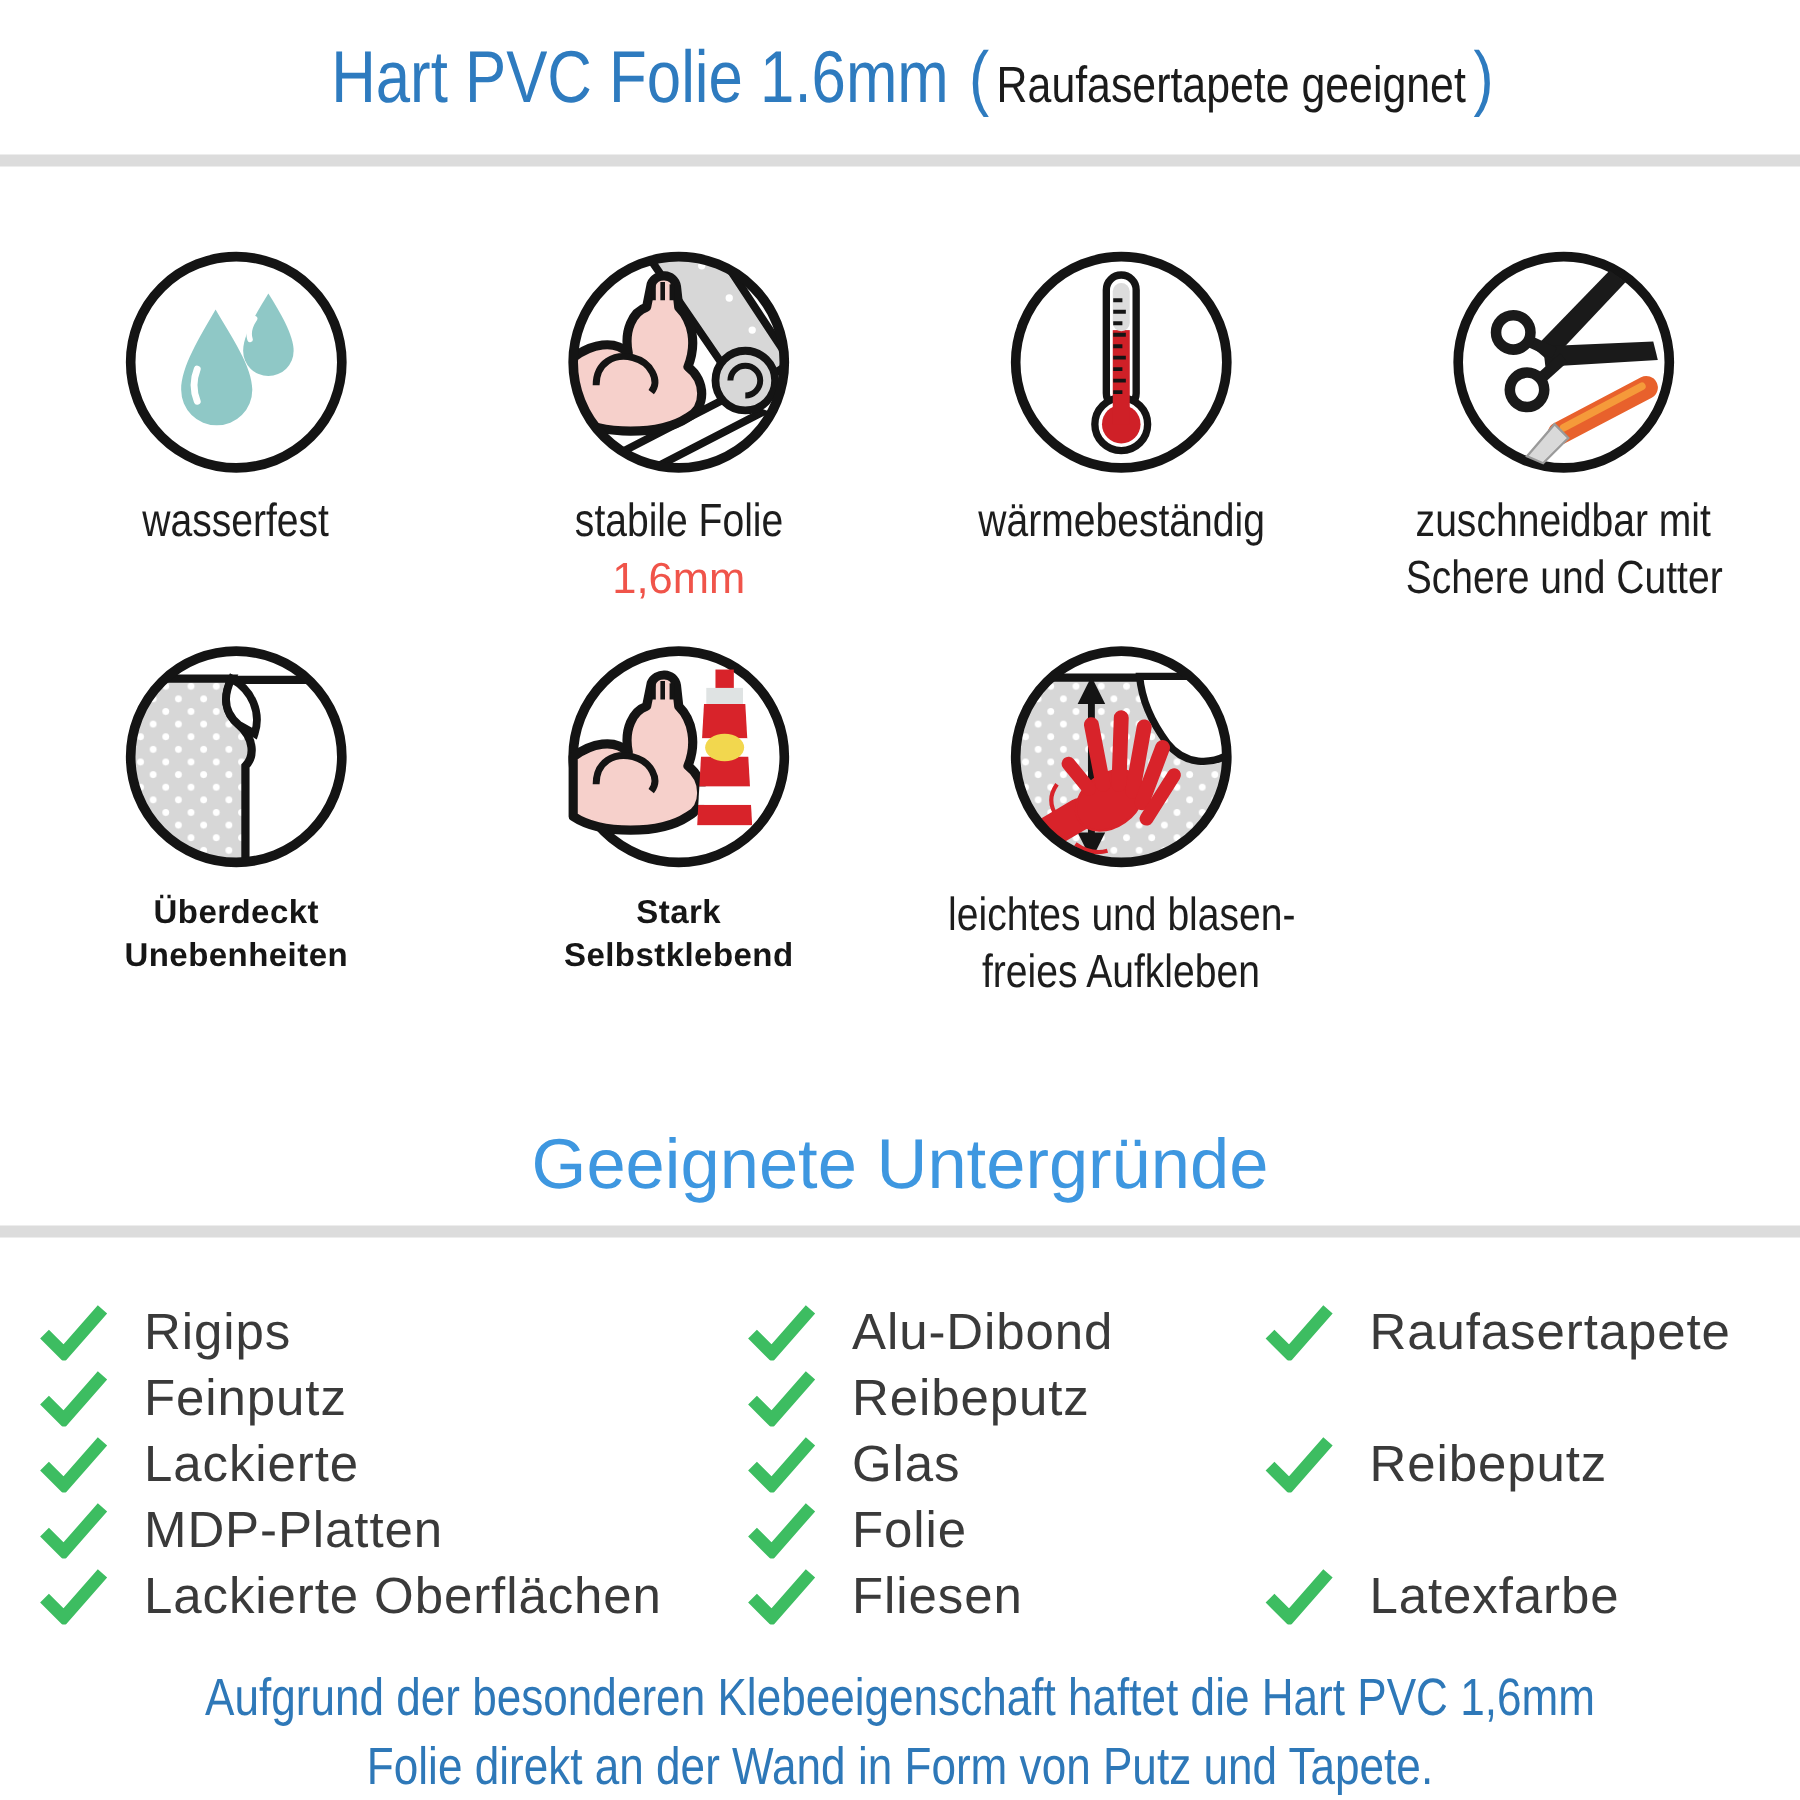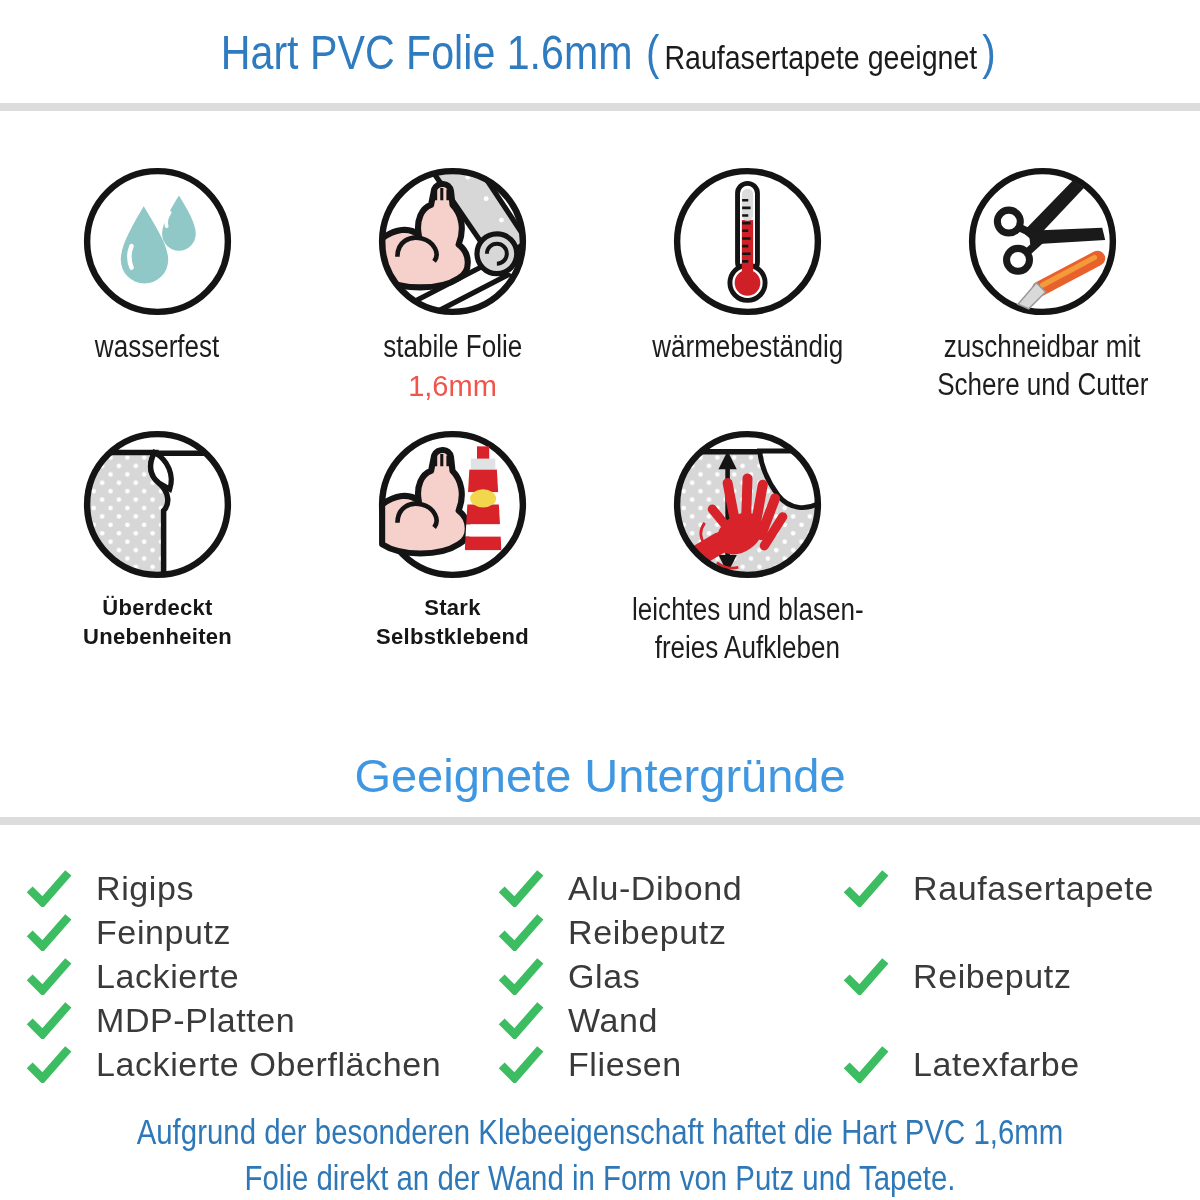--- a/index.html
+++ b/index.html
@@ -258,21 +258,21 @@
     <div class="sitem">
         <svg viewBox="0 0 50 40">
           <path d="M4,21 L18,35 L46,3" stroke="#3dbd61" stroke-width="9" fill="none"></path>
         </svg>
         <span>Glas</span>
       </div>
     <div class="sitem">
         <svg viewBox="0 0 50 40">
           <path d="M4,21 L18,35 L46,3" stroke="#3dbd61" stroke-width="9" fill="none"></path>
         </svg>
-        <span>Wand</span>
+        <span>Folie</span>
       </div>
     <div class="sitem">
         <svg viewBox="0 0 50 40">
           <path d="M4,21 L18,35 L46,3" stroke="#3dbd61" stroke-width="9" fill="none"></path>
         </svg>
         <span>Fliesen</span>
       </div>
   </div>
   <div class="scol">
     <div class="sitem">

